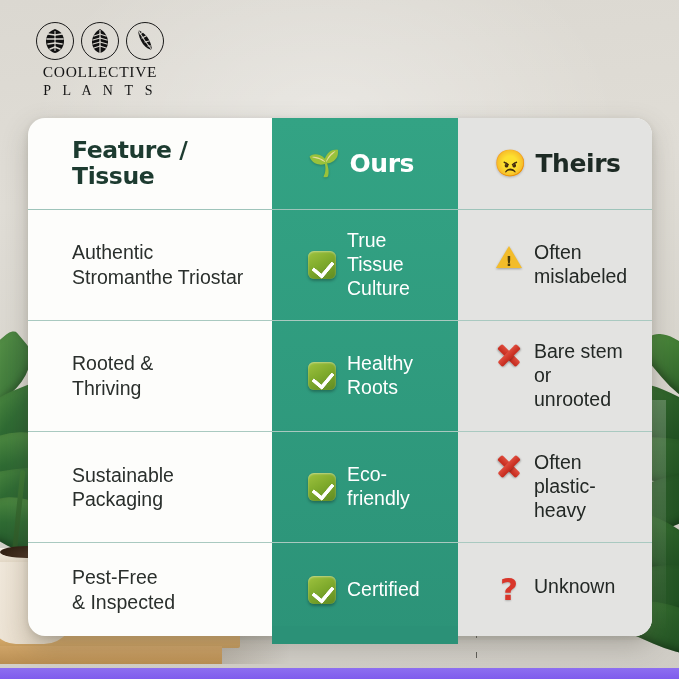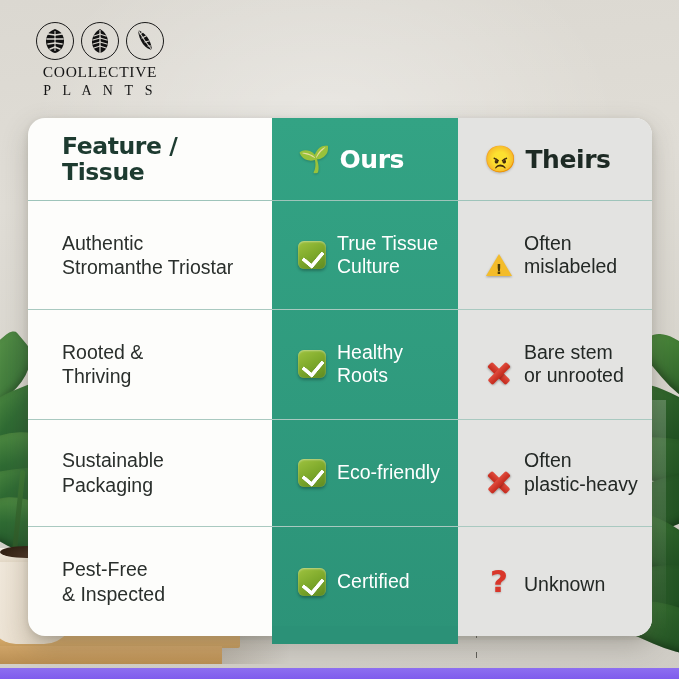--- a/index.html
+++ b/index.html
@@ -184,21 +184,21 @@
     position: relative;
     width: 624px; height: 518px;
     border-collapse: collapse;
     table-layout: fixed;
     z-index: 2;
   }
   table.grid col.c-feat   { width: 244px; }
   table.grid col.c-ours   { width: 186px; }
   table.grid col.c-theirs { width: 194px; }
 
-  table.grid td { vertical-align: middle; padding: 8px; }
+  table.grid td { vertical-align: middle; padding: 18px; }
 
   
   tr.body-row td { border-top: 1.2px solid #a9c9c0; }
   tr.head-row td { border-bottom: 1.4px solid #9ec4ba; }
 
   
   .h-feature {
     font-family: "DejaVu Sans", sans-serif;
     font-weight: bold; font-size: 23.5px; line-height: 1.12;
     color: #1d3b30; letter-spacing: -0.4px;
@@ -239,21 +239,21 @@
     border-bottom: 4.5px solid #fff;
     transform: rotate(40deg);
     border-radius: 1px;
   }
   .ours-text {
     font-family: "Liberation Sans", sans-serif;
     font-size: 19.5px; line-height: 1.22; color: #ffffff;
   }
 
   
-  .theirs-cell { display: flex; align-items: flex-end; gap: 10px; padding-left: 18px; padding-right: 6px; }
+  .theirs-cell { display: flex; align-items: flex-start; gap: 10px; padding-left: 18px; padding-right: 6px; }
   .ic { flex: 0 0 auto; width: 30px; height: 30px; position: relative; }
 
   
   .ic-warn::before {
     content: "";
     position: absolute; left: 2px; top: 5px;
     width: 0; height: 0;
     border-left: 13px solid transparent;
     border-right: 13px solid transparent;
     border-bottom: 22px solid #f3bc2a;

